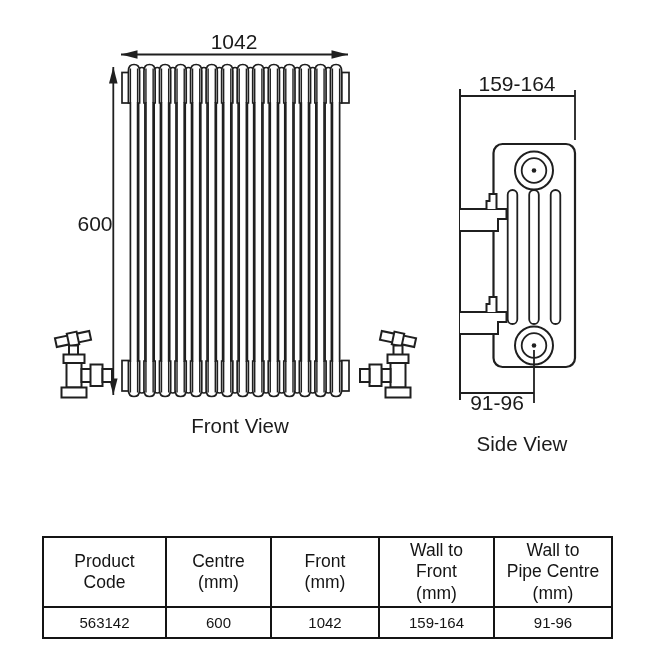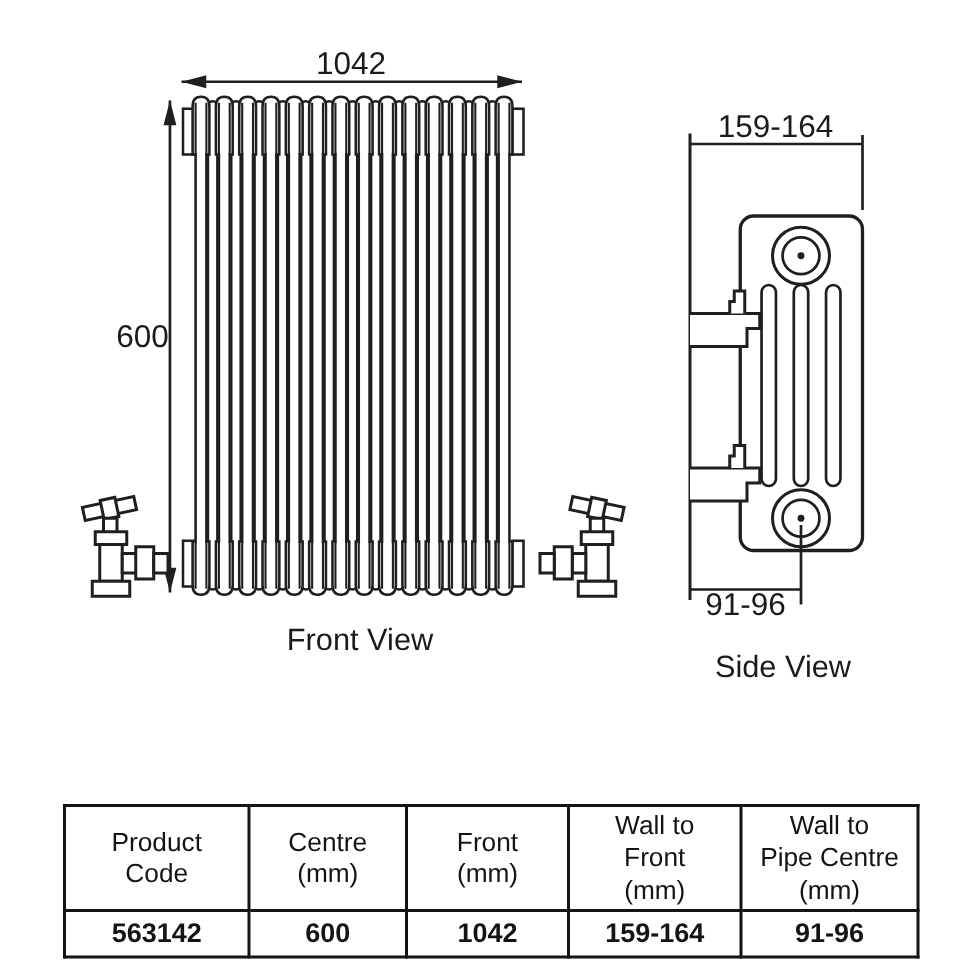--- a/index.html
+++ b/index.html
@@ -6,21 +6,21 @@
   #stage{position:relative;width:650px;height:650px;background:#fff;overflow:hidden;
          font-family:"Liberation Sans",sans-serif;}
   svg{position:absolute;left:0;top:0;}
   .dim-label{font:21px "Liberation Sans",sans-serif;fill:#1b1b1b;stroke:none;}
   .caption{font:20.5px "Liberation Sans",sans-serif;fill:#1b1b1b;stroke:none;}
   .spec-table{position:absolute;left:42px;top:536px;}
   .spec-table table{border-collapse:collapse;table-layout:fixed;width:569px;background:#fff;}
   .spec-table th,.spec-table td{border:2.6px solid #141414;text-align:center;vertical-align:middle;
       color:#141414;background:#fff;padding:0;}
   .spec-table th{font-weight:normal;font-size:17.5px;line-height:1.22;white-space:pre-line;height:68px;}
-  .spec-table td{font-size:18px;height:29px;font-weight:bold;}
+  .spec-table td{font-size:15px;height:29px;}
 </style>
 </head>
 <body>
 
 <div id="stage">
 
 <svg id="diagram" width="650" height="650" viewBox="0 0 650 650">
 
   <g id="front-view" stroke="#1f1f1f" fill="none" stroke-linecap="butt">
 

